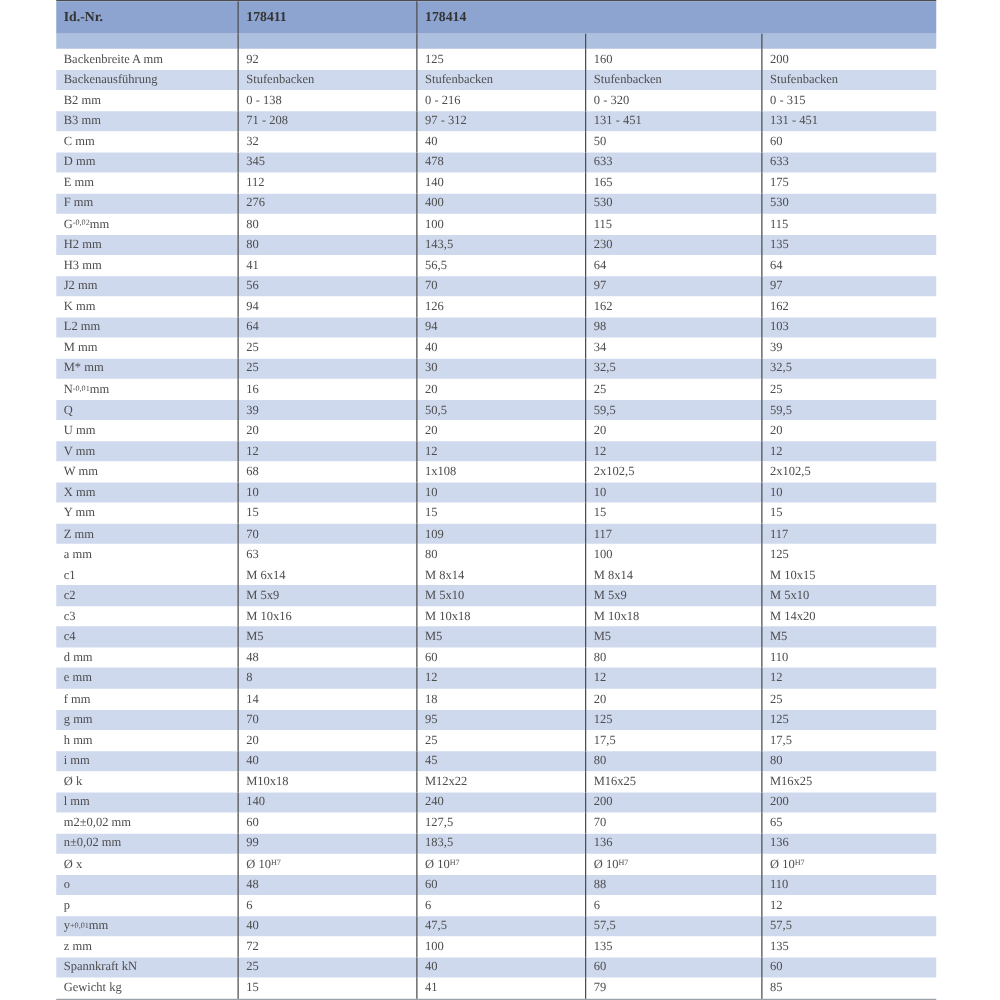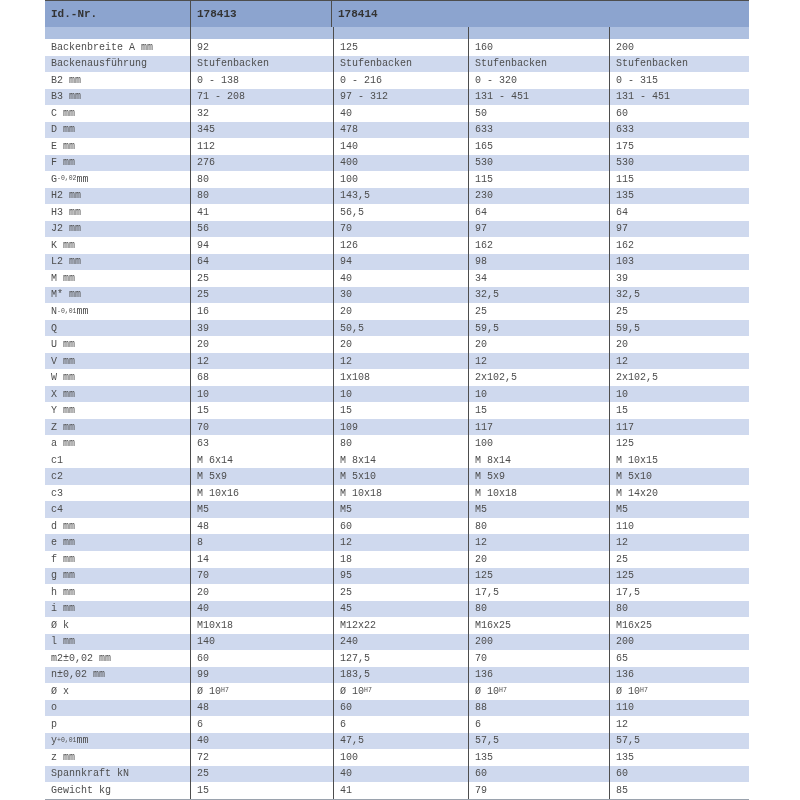--- a/index.html
+++ b/index.html
@@ -1,18 +1,18 @@
 <!DOCTYPE html>
 <html style="--header-bg: #8ca4cf; --subheader-bg: #aec0e0; --stripe-bg: #cfd9ee; --grid-line: #4d4d4d; --text: #4d4d4d; --header-text: #333333;"><head>
 <meta charset="utf-8">
 <style>
   html,body { margin:0; padding:0; background:#ffffff; }
   .page {
     position:relative; width:800px; height:800px; background:#ffffff;
-    font-family:Liberation Mono, monospace; overflow:hidden;
+    font-family:Liberation Serif, serif; overflow:hidden;
   }
   .table {
     position:absolute; left:45px; top:0; width:704px; height:800px;
     display:flex; flex-direction:column; box-sizing:border-box;
     border-top:1px solid var(--grid-line,#4d4d4d);
     border-bottom:1px solid #9aa2ad;
   }
   .header-row {
     height:26px; flex:none; display:flex;
     background:var(--header-bg,#8ca4cf);
@@ -38,21 +38,21 @@
   sub { font-size:6.5px; line-height:0; vertical-align:sub; }
 </style>
 </head>
 <body>
 
 <div class="page">
   <div class="table">
 
     <div class="header-row">
       <div class="cell c0">Id.-Nr.</div>
-      <div class="cell c3">178413</div>
+      <div class="cell c1">178411</div>
       <div class="cell c4">178414</div>
     </div>
 
     <div class="subheader-row">
       <div class="cell c0"></div>
       <div class="cell c1"></div>
       <div class="cell c2"></div>
       <div class="cell c3"></div>
       <div class="cell c4"></div>
     </div>

